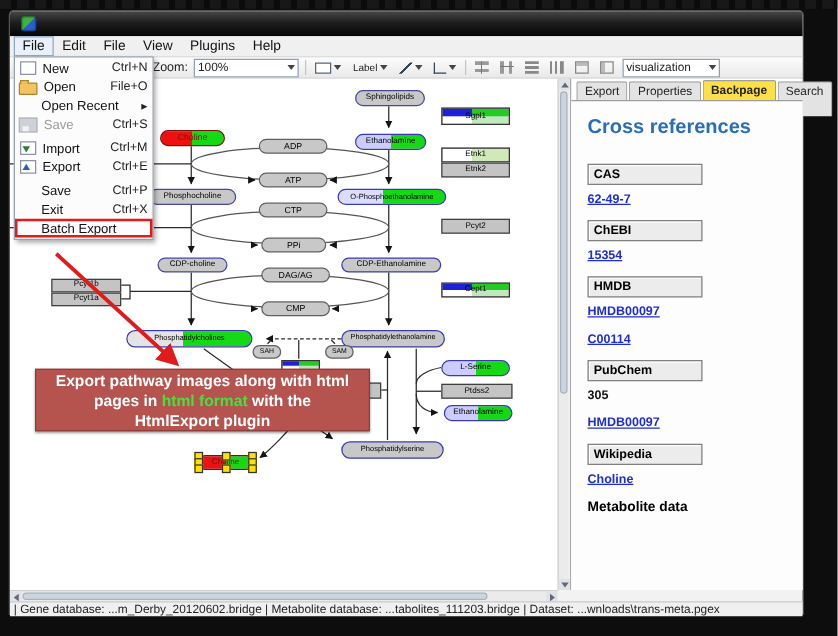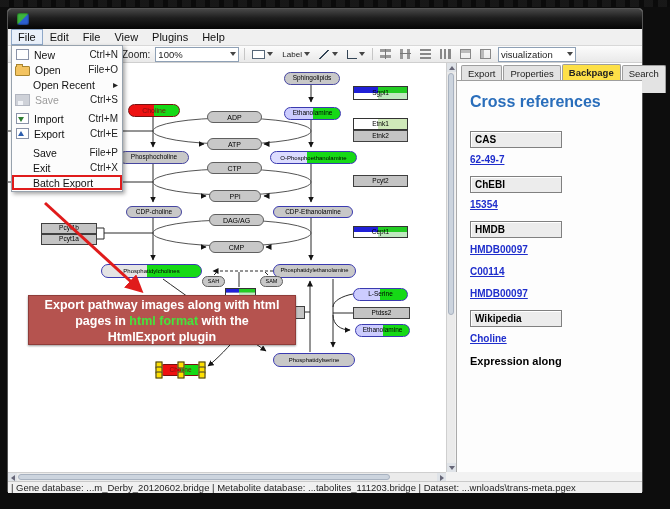--- a/index.html
+++ b/index.html
@@ -360,28 +360,32 @@
             <a class="bpval link" href="#">15354</a>
           </div>
           <div class="bpsec">
             <div class="bphead">HMDB</div>
             <a class="bpval link" href="#">HMDB00097</a>
           </div>
           <div class="bpsec">
             <a class="bpval link" href="#">C00114</a>
           </div>
           <div class="bpsec">
+            <div class="bphead">PubChem</div>
+            <div class="bpval">305</div>
+          </div>
+          <div class="bpsec">
             <a class="bpval link" href="#">HMDB00097</a>
           </div>
           <div class="bpsec">
             <div class="bphead">Wikipedia</div>
             <a class="bpval link" href="#">Choline</a>
           </div>
         </div>
-      <div class="bpfoot">Expression along</div>
+      <div class="bpfoot">Metabolite data</div>
     </div>
   </div>
 
   <div class="statusbar">
     <span>| Gene database: ...m_Derby_20120602.bridge | Metabolite database: ...tabolites_111203.bridge | Dataset: ...wnloads\trans-meta.pgex</span>
   </div>
 
   <div class="filemenu">
       <div class="fmitem">
         <span class="fmicon ic-new-file"></span>
@@ -411,21 +415,21 @@
       </div>
       <div class="fmitem">
         <span class="fmicon ic-export"></span>
         <span class="fmlabel">Export</span>
         <span class="fmshortcut">Ctrl+E</span>
       </div>
       <div class="fmsep"></div>
       <div class="fmitem">
         <span class="fmicon "></span>
         <span class="fmlabel">Save</span>
-        <span class="fmshortcut">File+P</span>
+        <span class="fmshortcut">Ctrl+P</span>
       </div>
       <div class="fmitem">
         <span class="fmicon "></span>
         <span class="fmlabel">Exit</span>
         <span class="fmshortcut">Ctrl+X</span>
       </div>
       <div class="fmitem highlighted">
         <span class="fmicon "></span>
         <span class="fmlabel">Batch Export</span>
         <span class="fmshortcut"></span>

